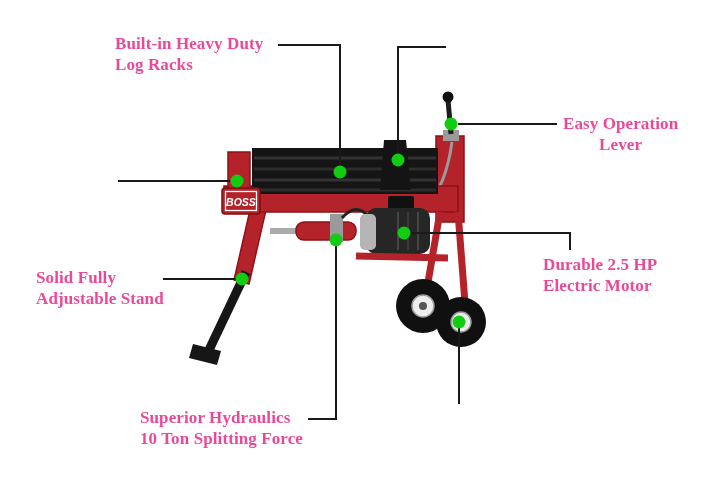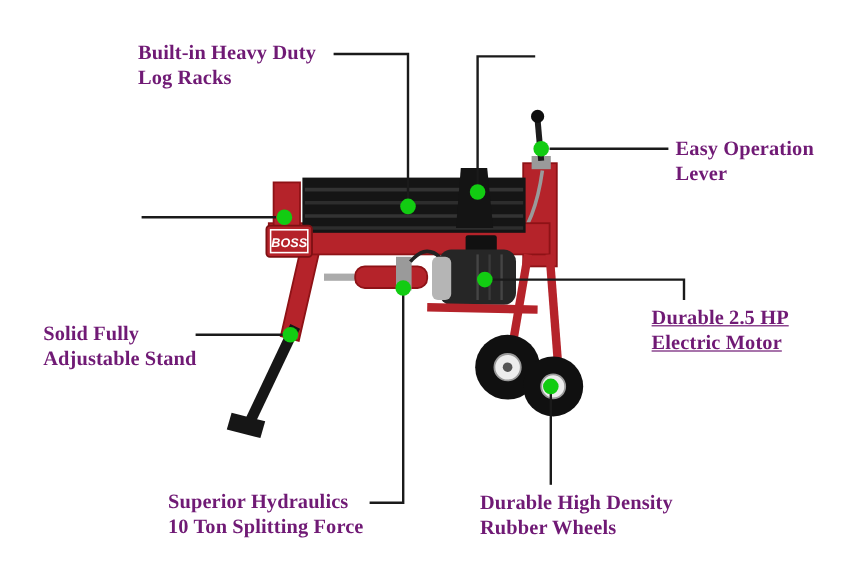--- a/index.html
+++ b/index.html
@@ -10,21 +10,21 @@
     background: #ffffff;
     overflow: hidden;
     font-family: "Liberation Serif", "DejaVu Serif", serif;
   }
   .stage svg { position: absolute; left: 0; top: 0; }
   .callout-label {
     position: absolute;
     font-size: 17px;
     font-weight: 600;
     line-height: 21px;
-    color: #701a75;
+    color: #ec4899;
     white-space: pre-line;
     letter-spacing: 0.1px;
   }
 </style>
 </head>
 <body>
 
 <div class="stage">
 
   <svg width="723" height="486" viewBox="0 0 723 486">
@@ -113,24 +113,22 @@
       <circle cx="237" cy="181" r="6.5" fill="#12cc12"></circle>
       <circle cx="404" cy="233" r="6.5" fill="#12cc12"></circle>
       <circle cx="242" cy="279" r="6.5" fill="#12cc12"></circle>
       <circle cx="336" cy="240" r="6.5" fill="#12cc12"></circle>
       <circle cx="459" cy="322" r="6.5" fill="#12cc12"></circle>
     </g>
   </svg>
 
   <div class="callout-label" style="left:115px; top:33px;">Built-in Heavy Duty
 Log Racks</div>
-  <div class="callout-label" style="left:563px; top:113px;">Easy Operation
+  <div class="callout-label" style="left:563px; top:113px;text-align:center;">Easy Operation
 Lever</div>
-  <div class="callout-label" style="left:543px; top:254px;text-decoration:underline;">Durable 2.5 HP
+  <div class="callout-label" style="left:543px; top:254px;">Durable 2.5 HP
 Electric Motor</div>
   <div class="callout-label" style="left:36px;  top:267px;">Solid Fully
 Adjustable Stand</div>
   <div class="callout-label" style="left:140px; top:407px;">Superior Hydraulics
 10 Ton Splitting Force</div>
-  <div class="callout-label" style="left:400px; top:408px;">Durable High Density
-Rubber Wheels</div>
 
 </div>
 
 </body></html>

